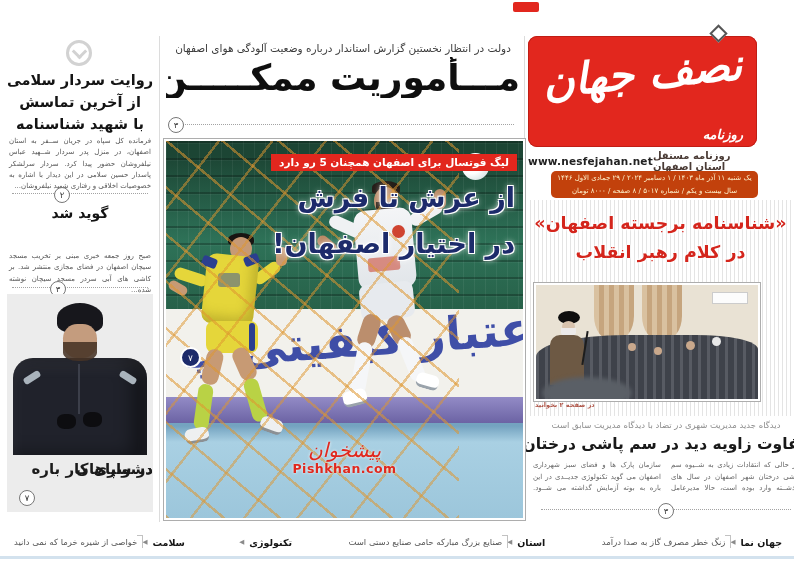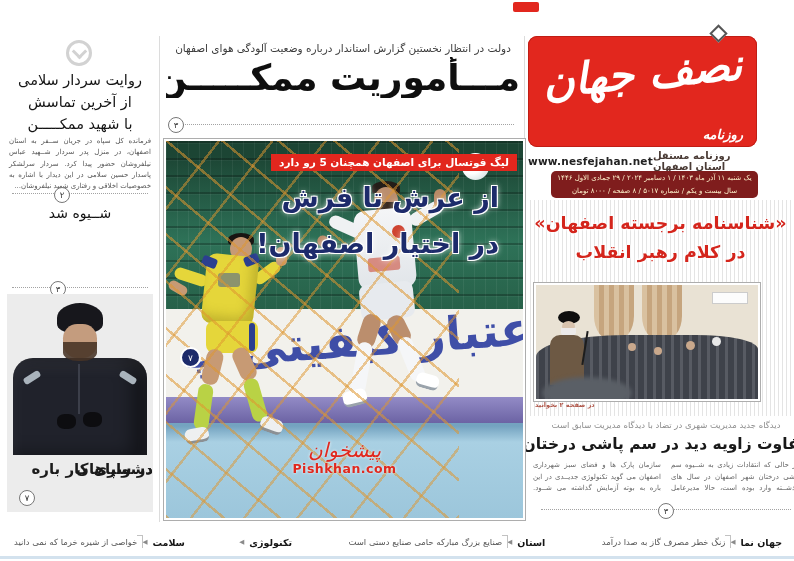--- a/index.html
+++ b/index.html
@@ -22,21 +22,21 @@
               font-size:43px;font-weight:bold;font-style:italic;letter-spacing:-2px;
               transform:rotate(-5deg);line-height:1;}
   .logo-sub{position:absolute;right:14px;bottom:5px;color:#fff;font-size:13px;
             font-weight:bold;font-style:italic;}
   .logo-dot{left:712px;top:27px;width:9px;height:9px;background:#fff;border:2px solid #555;
             transform:rotate(45deg);}
   .mh-row{left:528px;top:150px;width:229px;display:flex;direction:ltr;
           justify-content:space-between;align-items:center;}
   .mh-web{font-size:10.5px;font-weight:bold;color:#222;letter-spacing:.2px;}
   .mh-tag{font-size:10px;font-weight:bold;color:#4a3b35;}
-  .date-strip{left:551px;top:171px;width:207px;height:27px;background:#7f1d1d;border-radius:5px;
+  .date-strip{left:551px;top:171px;width:207px;height:27px;background:#c2410c;border-radius:5px;
               color:#fff2cc;font-size:7px;line-height:1.8;text-align:center;
               display:flex;flex-direction:column;justify-content:center;white-space:nowrap;overflow:hidden;}
 
   
   .striped{left:527px;top:200px;width:267px;height:216px;
            background:repeating-linear-gradient(90deg,#ffffff 0 3px,#e4e4e4 3px 4px);}
   .leader-h{padding-top:9px;text-align:center;color:#d4251c;font-weight:bold;font-size:17.5px;
             line-height:1.65;white-space:nowrap;
             text-shadow:0 0 2px #fff,0 0 3px #fff,0 0 4px #fff;}
   .leader-photo{position:absolute;left:6px;top:82px;width:222px;height:114px;background:#fff;
@@ -133,36 +133,36 @@
   .yp .shorts:after{content:"";position:absolute;right:3px;top:2px;width:6px;height:28px;background:#2b3f8f;border-radius:3px;}
   .yp .thighf{left:30px;top:112px;width:17px;height:36px;background:#c79a74;border-radius:8px;transform:rotate(14deg);}
   .yp .sockf{left:22px;top:147px;width:15px;height:46px;background:#b9d245;border-radius:7px;transform:rotate(8deg);}
   .yp .shoef{left:11px;top:191px;width:24px;height:12px;background:#eef0f0;border-bottom:3px solid #8b9094;border-radius:6px;transform:rotate(-10deg);}
   .yp .thighb{left:62px;top:110px;width:17px;height:34px;background:#c79a74;border-radius:8px;transform:rotate(-24deg);}
   .yp .sockb{left:74px;top:141px;width:15px;height:44px;background:#b9d245;border-radius:7px;transform:rotate(-16deg);}
   .yp .shoeb{left:86px;top:181px;width:23px;height:12px;background:#eef0f0;border-bottom:3px solid #8b9094;border-radius:6px;transform:rotate(20deg);}
 
   .photo-tag{position:absolute;right:6px;top:13px;background:#e2271e;color:#fff;font-size:10.5px;
              font-weight:bold;padding:2px 8px 3px;}
-  .photo-h{position:absolute;right:24px;top:34px;text-align:right;font-size:27px;font-weight:bold;
+  .photo-h{position:absolute;right:8px;top:34px;text-align:right;font-size:27px;font-weight:bold;
            color:#1d2b6b;line-height:1.72;
            text-shadow:1px 1px 0 #fff,-1px -1px 0 #fff,1px -1px 0 #fff,-1px 1px 0 #fff,0 0 6px #fff;}
   .photo-ref{position:absolute;left:14px;top:206px;width:17px;height:17px;border-radius:50%;
              background:#1d2b6b;color:#fff;font-size:9px;display:flex;align-items:center;
              justify-content:center;border:2px solid #fff;}
   .wm{position:absolute;left:50%;top:298px;transform:translateX(-50%);text-align:center;color:#e0281e;
       text-shadow:0 0 3px #fff;}
   .wm-fa{font-size:20px;font-weight:normal;font-style:italic;line-height:1.1;}
   .wm-en{font-size:12.5px;font-weight:bold;letter-spacing:.5px;}
 
   
   .dlicon{left:66px;top:40px;width:26px;height:26px;border:3px solid #d2d2d2;border-radius:50%;box-sizing:border-box;}
   .dlicon:after{content:"";display:block;width:8px;height:8px;margin:3px auto 0;
                 border-left:3px solid #d2d2d2;border-bottom:3px solid #d2d2d2;transform:rotate(-45deg);}
-  .lc-h{position:absolute;text-align:center;font-weight:normal;color:#141414;line-height:1.5;}
+  .lc-h{position:absolute;text-align:center;font-weight:bold;color:#141414;line-height:1.5;}
   .salami-h{left:4px;top:70px;width:152px;font-size:14.5px;}
   .lc-body{position:absolute;font-size:7px;color:#555;text-align:justify;line-height:1.62;}
   .salami-b{left:9px;top:136px;width:142px;}
   .sep-salami{left:12px;top:193px;width:136px;}
   .sep-salami .pageref{left:42px;top:-7px;}
   .mosque-h{left:4px;top:203px;width:152px;font-size:14px;}
   .mosque-b{left:9px;top:251px;width:142px;}
   .sep-mosque{left:12px;top:287px;width:136px;}
   .sep-mosque .pageref{left:38px;top:-7px;}
   .kaveh{left:7px;top:294px;width:146px;height:218px;background:#ececec;overflow:hidden;}
@@ -318,30 +318,31 @@
         <div class="wm-en">Pishkhan.com</div>
       </div>
     </div>
   </div>
 
   <div class="abs dlicon"></div>
 
   <div class="lc-h salami-h">
     <div>روایت سردار سلامی</div>
     <div>از آخرین تماسش</div>
-    <div>با شهید ممکـــــن</div>
+    <div>با شهید شناسنامه</div>
   </div>
   <div class="lc-body salami-b">فرمانده کل سپاه در جریان ســفر به استان اصفهان، در منزل پدر سردار شــهید عباس نیلفروشان حضور پیدا کرد. سردار سرلشکر پاسدار حسین سلامی در این دیدار با اشاره به خصوصیات اخلاقی و رفتاری شهید نیلفروشان...</div>
   <div class="dotsep sep-salami">
     <span class="pageref">۲</span>
   </div>
 
   <div class="lc-h mosque-h">
-    <div>شــیوه شد</div>
-  </div>
+    <div>گوید شد</div>
+  </div>
+  <div class="lc-body mosque-b">صبح روز جمعه خبری مبنی بر تخریب مسجد سیچان اصفهان در فضای مجازی منتشر شد. بر کاشی های آبی سردر مسجد سیچان نوشته شده...</div>
   <div class="dotsep sep-mosque">
     <span class="pageref">۳</span>
   </div>
 
   <div class="abs kaveh">
     <div class="kv-torso"></div>
     <div class="kv-zip"></div>
     <div class="kv-st1"></div>
     <div class="kv-st2"></div>
     <div class="kv-gl1"></div>

